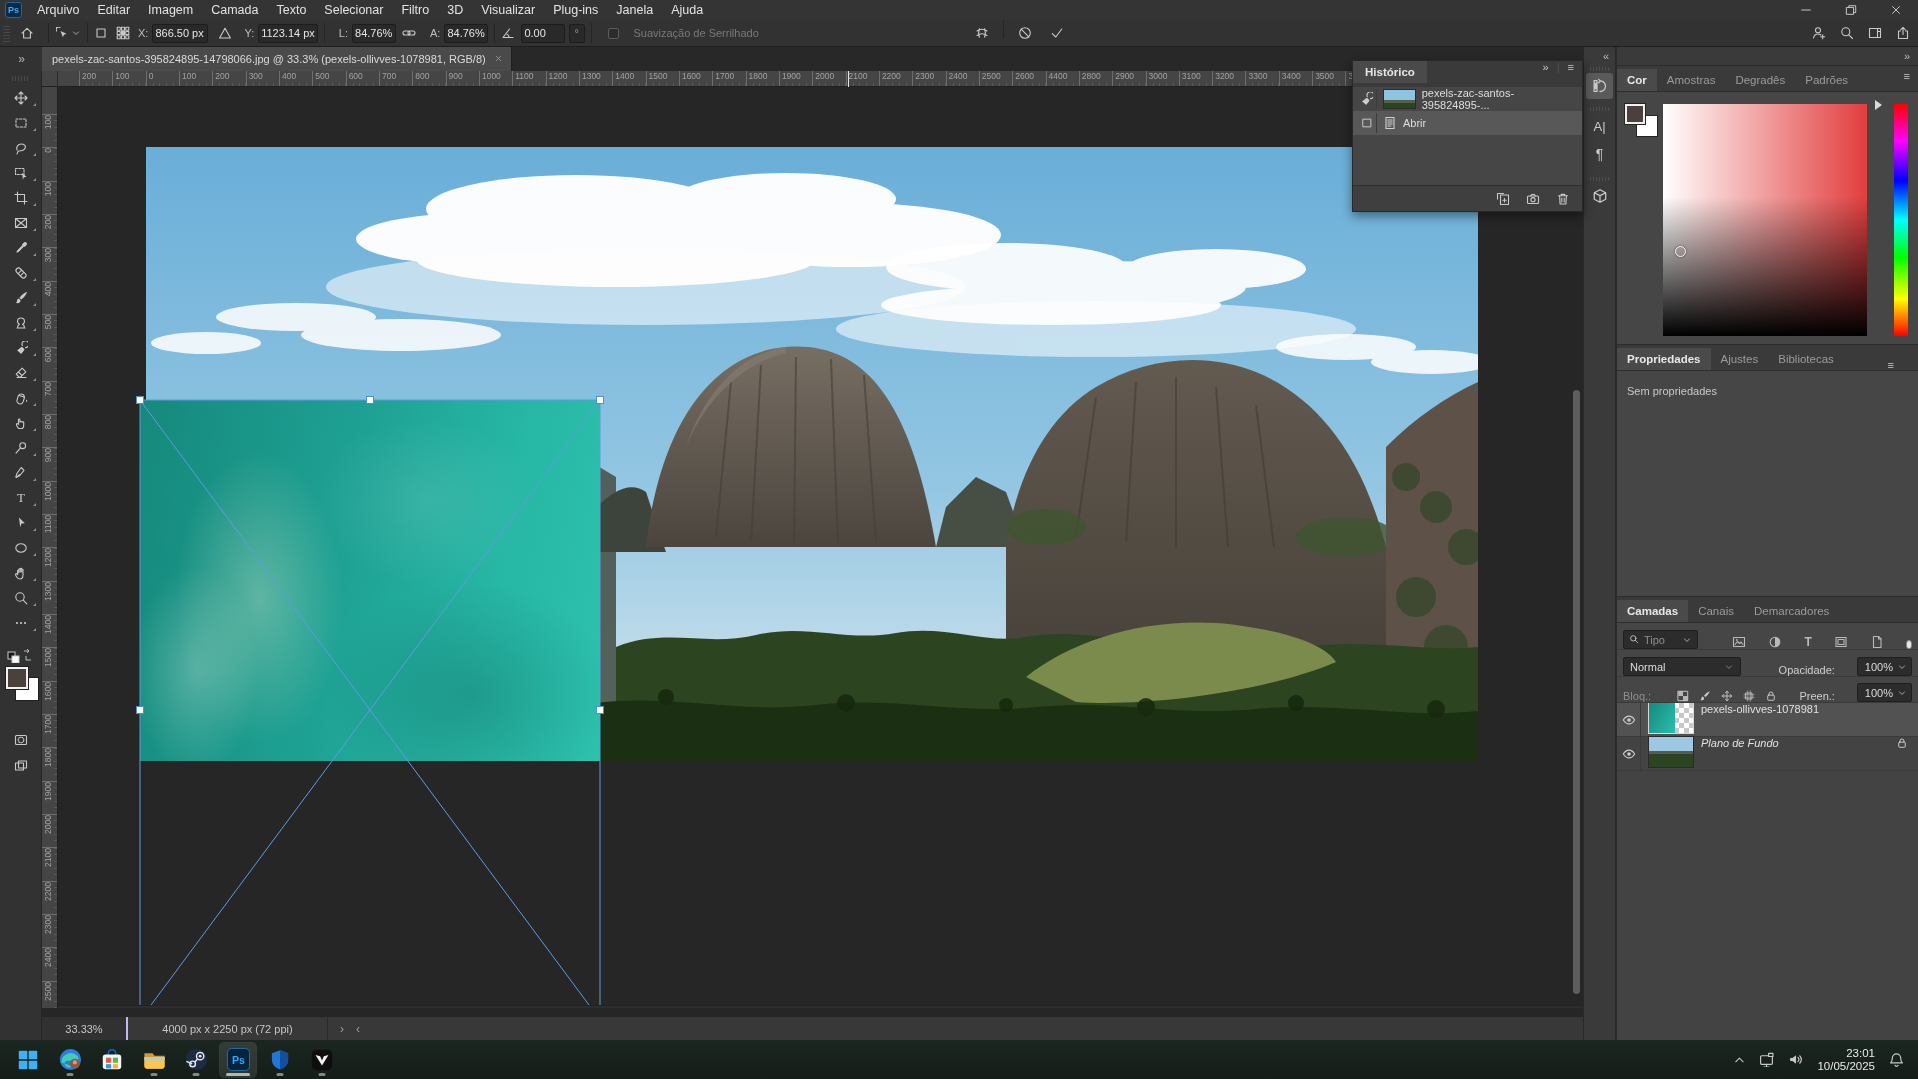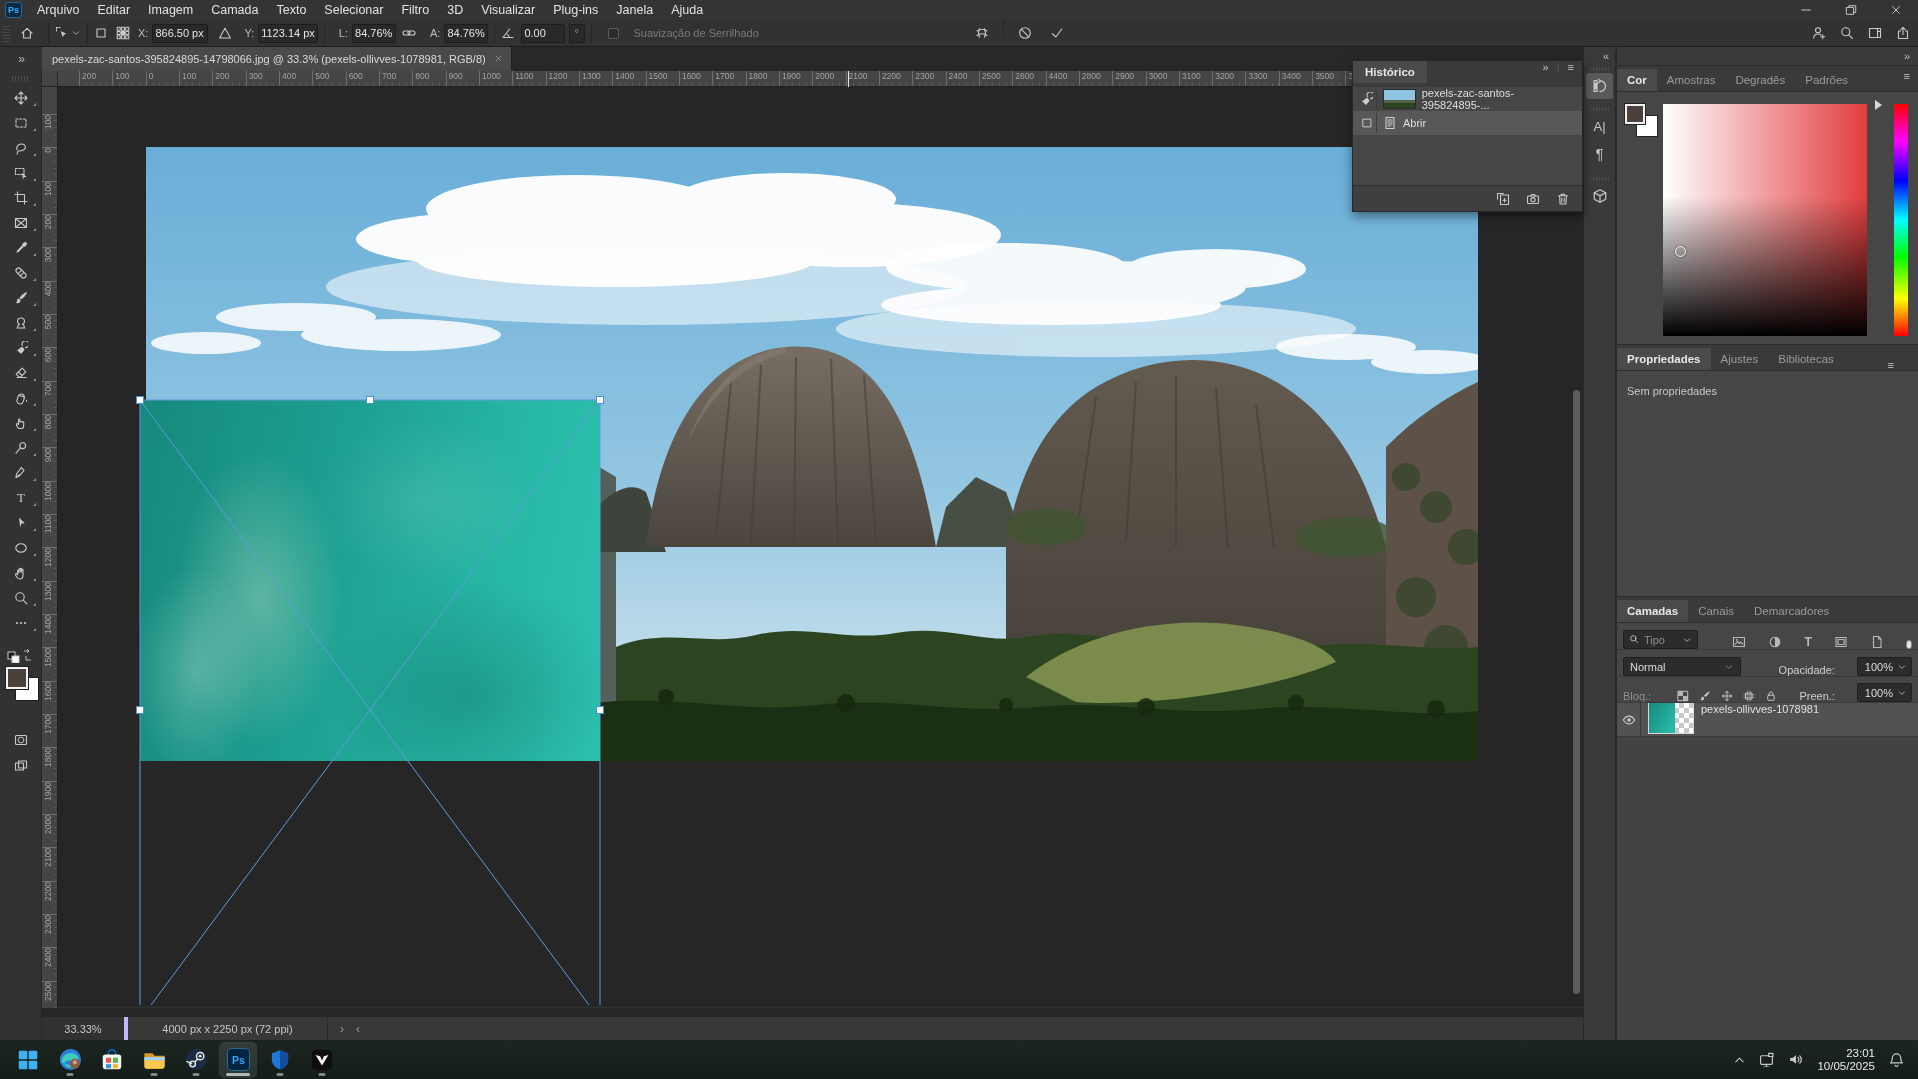--- a/index.html
+++ b/index.html
@@ -85,21 +85,21 @@
       radial-gradient(ellipse 160px 120px at 62% 28%,rgba(255,255,255,.10),transparent 70%),
       linear-gradient(100deg,#15897c,#1ea294 45%,#27b7a5 75%,#2dc2ae)}
   #transform-overlay{position:absolute;left:0;top:0;pointer-events:none}
   #vscroll{position:absolute;right:1px;top:0;width:10px;height:918px}
   #vscroll .thumb{position:absolute;left:1px;top:303px;width:7px;height:604px;background:#5d5d5d;border-radius:4px}
   #hscroll{position:absolute;left:0;top:918px;width:1525px;height:11px;background:#2e2e2e;border-top:1px solid #222}
 
   
   #statusbar{position:absolute;left:42px;top:1016px;width:1541px;height:24px;background:#383838;
     border-top:1px solid #262626;display:flex;align-items:center;z-index:20;color:#c6c6c6}
-  #status-zoom{width:86px;height:24px;background:#313131;border-right:4px solid #c4b5fd;
+  #status-zoom{width:86px;height:24px;background:#313131;border-right:2px solid #c4b5fd;
     display:flex;align-items:center;justify-content:center}
   #status-info{min-width:200px;height:24px;display:flex;align-items:center;justify-content:center;
     border-right:1px solid #2a2a2a;padding:0 12px}
   .status-chev{margin-left:12px;color:#9a9a9a;font-size:12px}
 
   
   #history-panel{position:absolute;left:1352px;top:60px;width:231px;height:152px;background:#464646;
     border:1px solid #282828;box-shadow:0 4px 10px rgba(0,0,0,.45);z-index:45;display:flex;flex-direction:column}
   #history-header{height:26px;background:#3a3a3a;display:flex;align-items:flex-start}
   #history-tab{height:22px;background:#4a4a4a;padding:0 12px;display:flex;align-items:center;
@@ -1165,20 +1165,36 @@
           <svg width="14" height="14" viewBox="0 0 14 14" fill="none" stroke="currentColor" stroke-width="1.1" stroke-linecap="round" stroke-linejoin="round">
             <path d="M1.3 7C2.9 4.4 4.9 3.1 7 3.1S11.1 4.4 12.7 7C11.1 9.6 9.1 10.9 7 10.9S2.9 9.6 1.3 7z"></path>
             <circle cx="7" cy="7" r="1.8" fill="currentColor" stroke="none"></circle>
           </svg>
         </span>
         <span class="layer-thumb water"></span>
         <span class="layer-name">pexels-ollivves-1078981</span>
 
       </div>
 
+      <div class="layer-row">
+        <span class="layer-eye">
+          <svg width="14" height="14" viewBox="0 0 14 14" fill="none" stroke="currentColor" stroke-width="1.1" stroke-linecap="round" stroke-linejoin="round">
+            <path d="M1.3 7C2.9 4.4 4.9 3.1 7 3.1S11.1 4.4 12.7 7C11.1 9.6 9.1 10.9 7 10.9S2.9 9.6 1.3 7z"></path>
+            <circle cx="7" cy="7" r="1.8" fill="currentColor" stroke="none"></circle>
+          </svg>
+        </span>
+        <span class="layer-thumb bgthumb"></span>
+        <span class="layer-name italic">Plano de Fundo</span>
+        <span class="layer-lock ico show">
+          <svg width="12" height="12" viewBox="0 0 14 14" fill="none" stroke="currentColor" stroke-width="1.1" stroke-linecap="round" stroke-linejoin="round">
+            <rect x="3.2" y="6" width="7.6" height="6" rx="1"></rect>
+            <path d="M4.7 6V4.6a2.3 2.3 0 014.6 0V6"></path>
+          </svg>
+        </span>
+      </div>
     </div>
   <div style="height:226px;background:#434343"></div>
 
 </div>
 
 <div id="taskbar">
   <div id="tb-apps">
 
       <div class="tb-app">
         <span class="ico">

